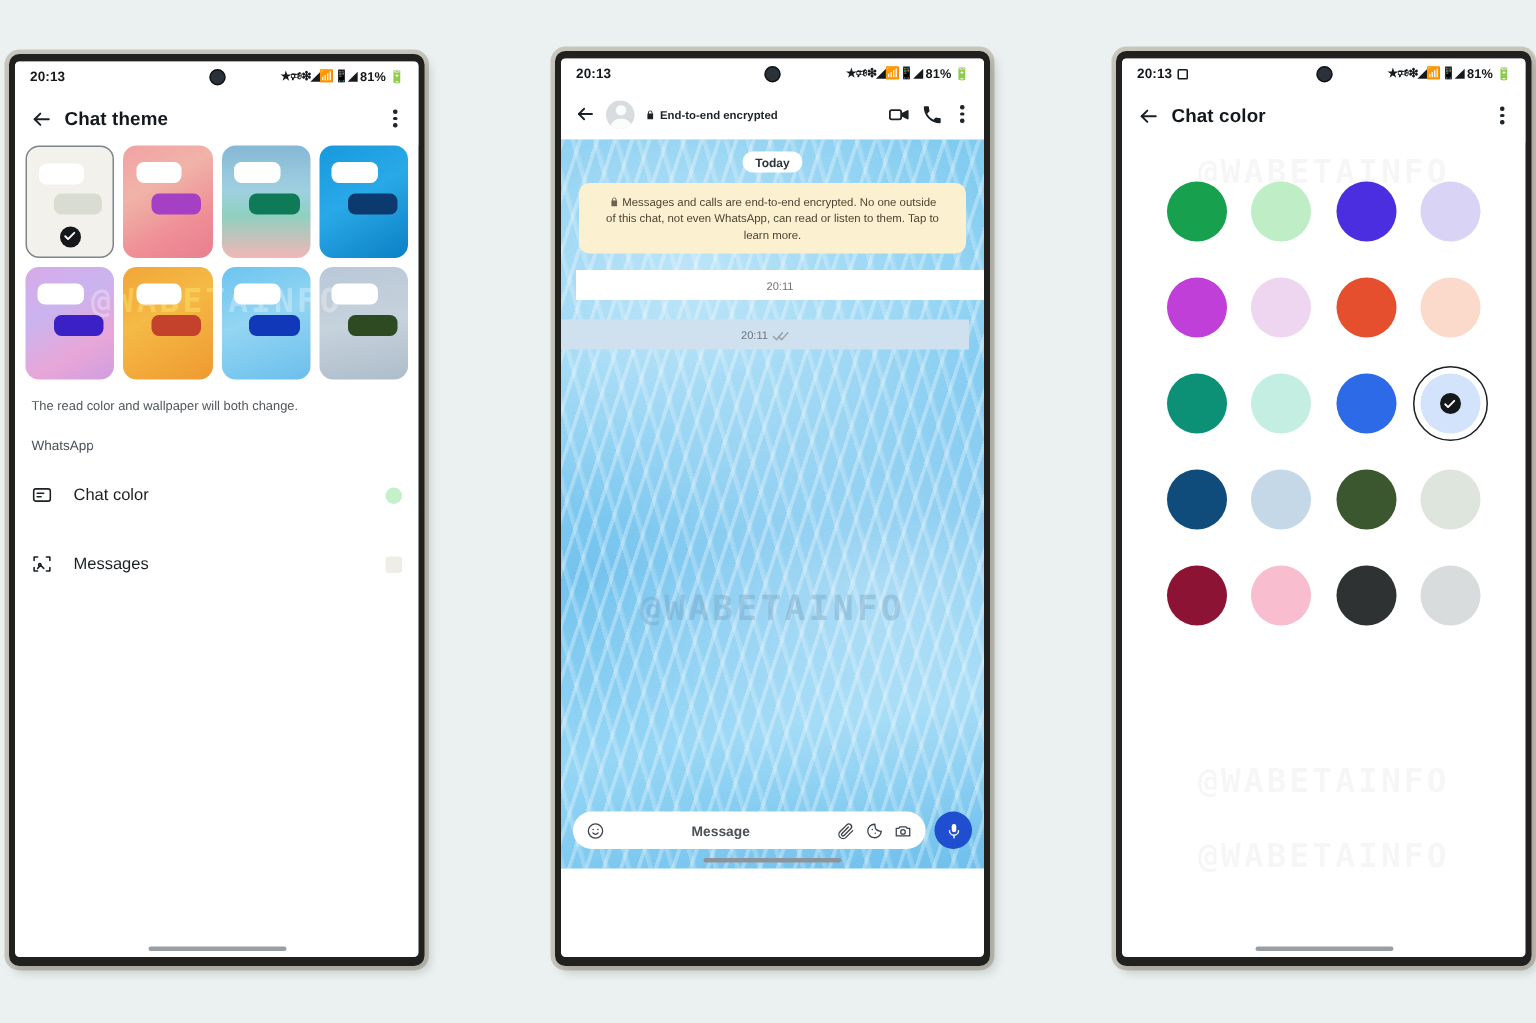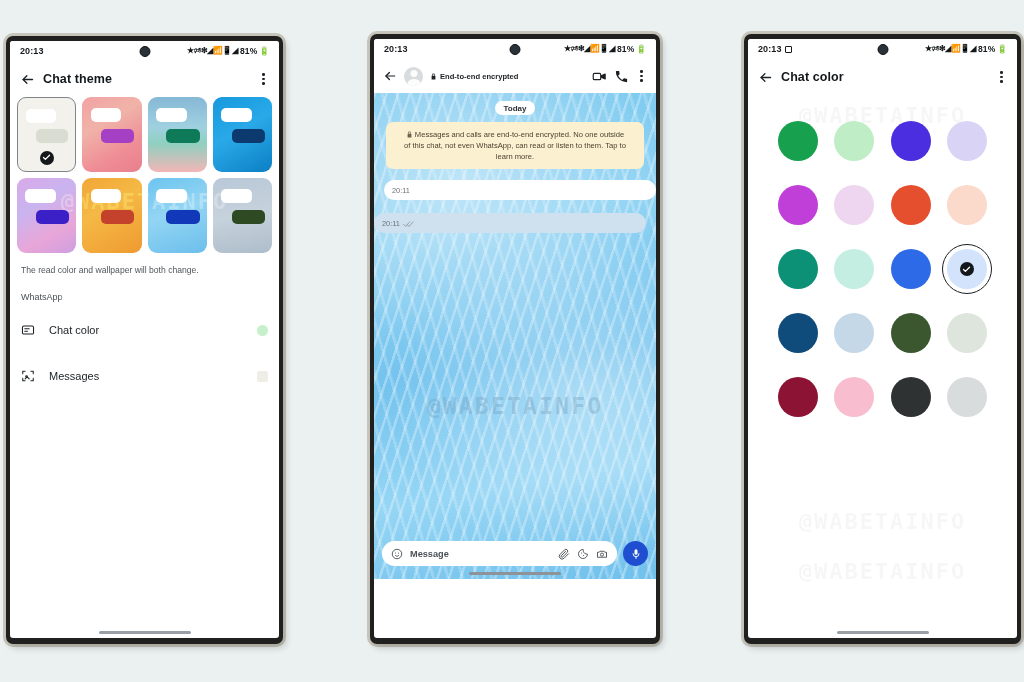--- a/index.html
+++ b/index.html
@@ -120,43 +120,43 @@
     margin: 8px auto 0; width: fit-content;
     background: #ffffff; border-radius: 7px;
     padding: 2.5px 9px; font-size: 8px; color: #2d3338; font-weight: 600;
   }
   .e2e-banner {
     margin: 7px 12px 0; background: #fbf0d0; border-radius: 7px;
     padding: 7px 18px; font-size: 7.6px; line-height: 1.45;
     color: #4b4332; text-align: center;
   }
   .bubble {
-    border-radius: 10px; padding: 6px 8px 5px;
+    border-radius: 0; padding: 6px 8px 5px;
     min-width: 96px; display: flex; align-items: flex-end;
-    justify-content: flex-start; gap: 3px;
+    justify-content: center; gap: 3px;
     font-size: 7.4px; color: #6d7479;
   }
   .b-in  { margin: 11px 0 0 10px; background: #ffffff; }
   .b-out { margin: 13px 10px 0 auto; background: #cfe0ee; }
   .ticks { color: #8d949a; font-size: 8px; letter-spacing: -1px; }
   .watermark-chat {
     position: absolute; left: 50%; top: 300px; transform: translateX(-50%);
     font-size: 23px; font-weight: 700; letter-spacing: 2.2px;
     color: rgba(120,165,195,.42); white-space: nowrap;
     font-family: "DejaVu Sans Mono", monospace;
   }
   .inputbar {
     position: absolute; left: 0; right: 0; bottom: 13px;
     display: flex; align-items: center; gap: 6px; padding: 0 8px;
   }
   .msgfield {
     flex: 1; height: 25px; background: #ffffff; border-radius: 14px;
     display: flex; align-items: center; gap: 7px; padding: 0 9px;
   }
-  .msgfield .ph { flex: 1; font-size: 9.2px; color: #4b5156; font-weight: 600; }
+  .msgfield .ph { flex: 1; font-size: 9.2px; color: #4b5156; font-weight: 600; text-align: center; }
   .mic {
     width: 25px; height: 25px; border-radius: 50%; background: #1f4fd0;
     display: flex; align-items: center; justify-content: center; flex: 0 0 auto;
   }
   .navbar-pill {
     position: absolute; bottom: 4px; left: 50%; transform: translateX(-50%);
     width: 92px; height: 2.6px; border-radius: 2px; background: #98a0a6;
   }
   .navbar-pill.dark { background: #8d9399; }
 

